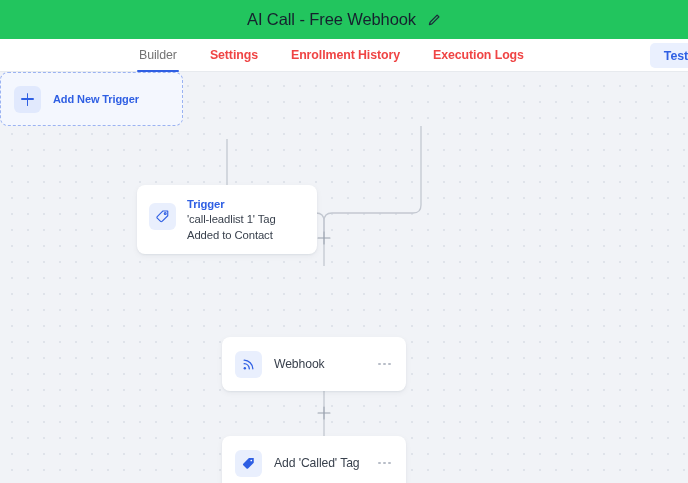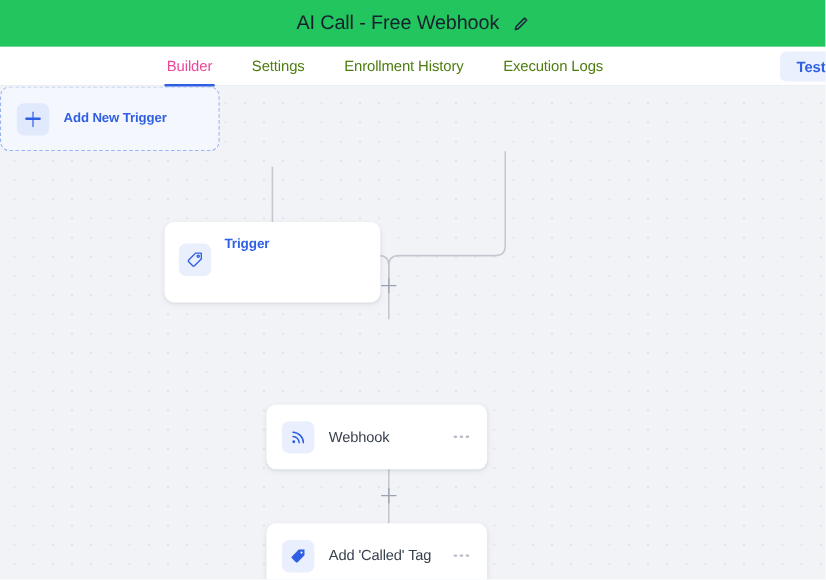--- a/index.html
+++ b/index.html
@@ -58,30 +58,31 @@
     padding-left: 137px;
     z-index: 5;
   }
   .tab {
     position: relative;
     display: flex;
     align-items: center;
     padding: 0 2px;
     margin-right: 29px;
     font-size: 12.4px;
-    color: #4d7c0f;
+    color: #ef4444;
     white-space: nowrap;
     cursor: pointer;
     background: none;
     border: none;
     font-family: inherit;
     letter-spacing: -0.1px;
+    font-weight: bold;
   }
   .tab.active {
-    color: #ec4899;
+    color: #737373;
     font-weight: 500;
   }
   .tab.active::after {
     content: "";
     position: absolute;
     left: 0; right: 0;
     bottom: -1px;
     height: 2.5px;
     background: #2f5fe3;
     border-radius: 2px;
@@ -324,20 +325,21 @@
 
     <div class="node-card trigger-card">
       <span class="icon-tile">
         <svg width="15" height="15" viewBox="0 0 20 20" fill="none" stroke="#2f5fe3" stroke-width="1.5" stroke-linejoin="round">
           <path d="M10.6 2.6H17v6.4l-7.6 7.6a1.4 1.4 0 01-2 0l-4.4-4.4a1.4 1.4 0 010-2z"></path>
           <circle cx="13.6" cy="6.1" r="1.25"></circle>
         </svg>
       </span>
       <div class="trigger-text">
         <div class="trigger-label">Trigger</div>
+        <div class="trigger-desc">'call-leadlist 1' Tag Added to Contact</div>
       </div>
     </div>
 
     <div class="add-trigger-card">
       <span class="icon-tile">
         <span class="plus-glyph"></span>
       </span>
       <span class="add-trigger-label">Add New Trigger</span>
     </div>
 

